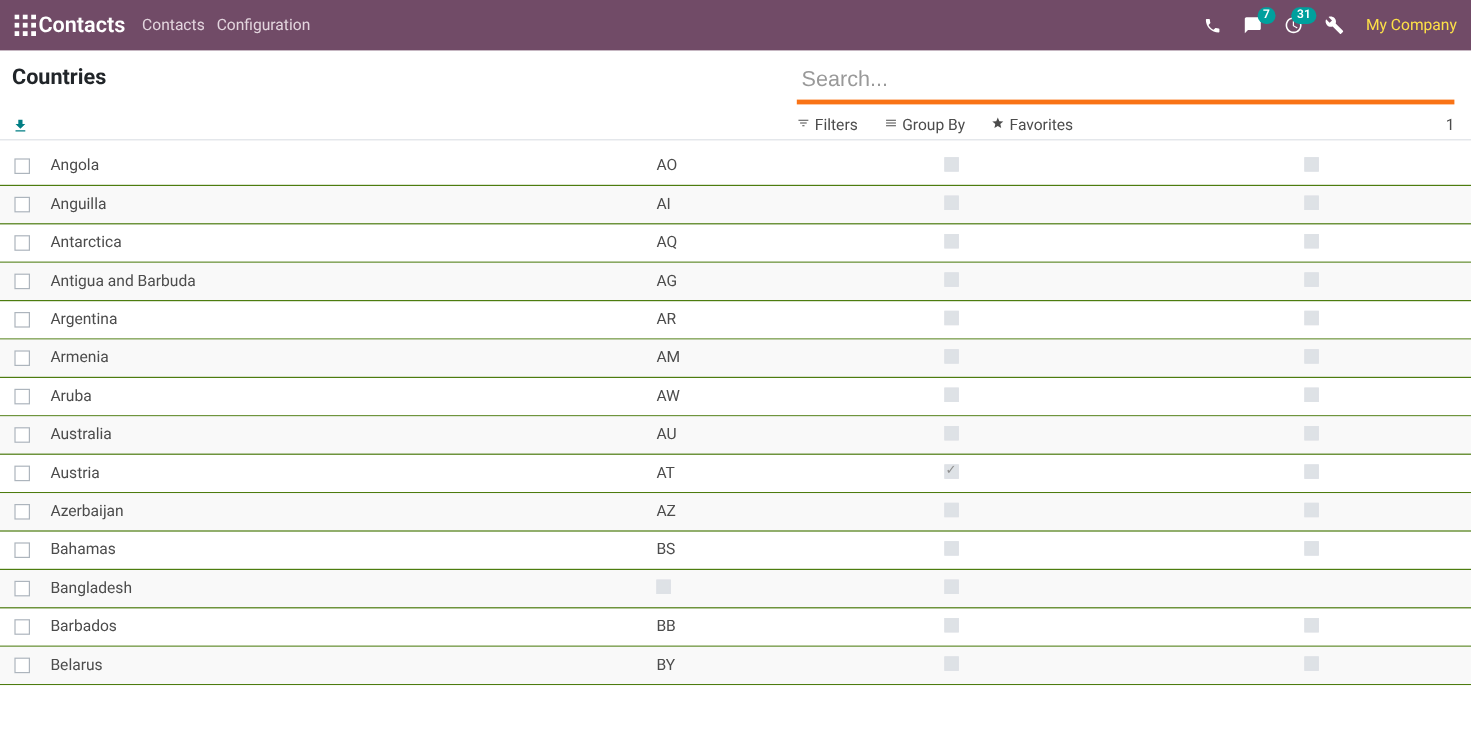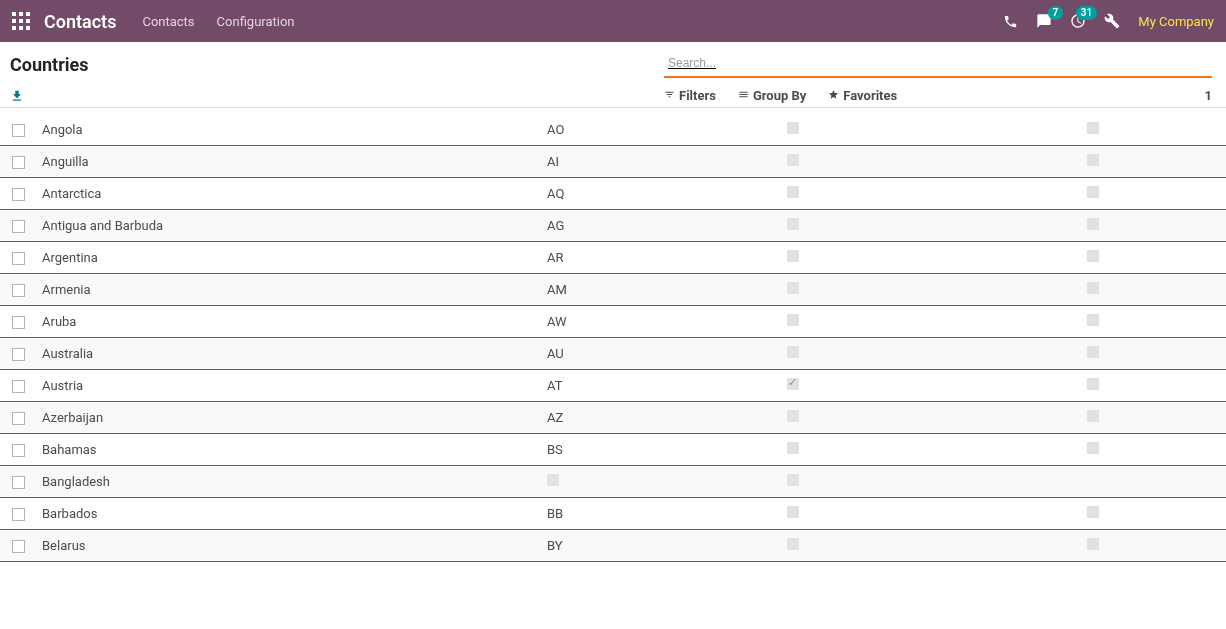--- a/index.html
+++ b/index.html
@@ -12,21 +12,21 @@
   }
   
   .navbar {
     background: #714B67;
     height: 42px;
     display: flex;
     align-items: center;
     color: #fff;
     padding: 0 12px;
   }
-  .nav-left { display: flex; align-items: center; gap: 14px; }
+  .nav-left { display: flex; align-items: center; gap: 2px; }
   .apps-icon {
     display: inline-flex; width: 18px; height: 18px;
     cursor: pointer;
   }
   .brand {
     font-size: 18px;
     font-weight: 600;
     color: #fff;
     cursor: pointer;
     margin-right: 8px;
@@ -73,42 +73,40 @@
     font-weight: 700;
     padding-top: 2px;
   }
   .search-wrap {
     flex: 0 0 auto;
     width: 548px;
   }
   .search-input {
     width: 100%;
     border: none;
-    border-bottom: 2px solid #f97316;
+    border-bottom: 4px solid #f97316;
     padding: 4px 4px 6px 4px;
-    font-size: 12px;
+    font-size: 18px;
     outline: none;
     background: transparent;
-    text-decoration: underline;
   }
   .search-input::placeholder { color: #999; }
   .cp-row2 {
     display: flex;
     align-items: center;
     justify-content: space-between;
     margin-top: 10px;
   }
   .export-icon { color: #017e84; cursor: pointer; display: inline-flex; }
   .search-options {
     display: flex;
     align-items: center;
     gap: 22px;
     width: 548px;
     color: #4c4c4c;
-    font-weight: bold;
   }
   .search-opt { display: flex; align-items: center; gap: 4px; cursor: pointer; font-size: 13px; }
   .pager { margin-left: auto; font-size: 13px; color: #4c4c4c; }
 
   
   .list-view { margin-top: 6px; }
   .row {
     display: grid;
     grid-template-columns: 36px 505px 240px 300px auto;
     align-items: center;

